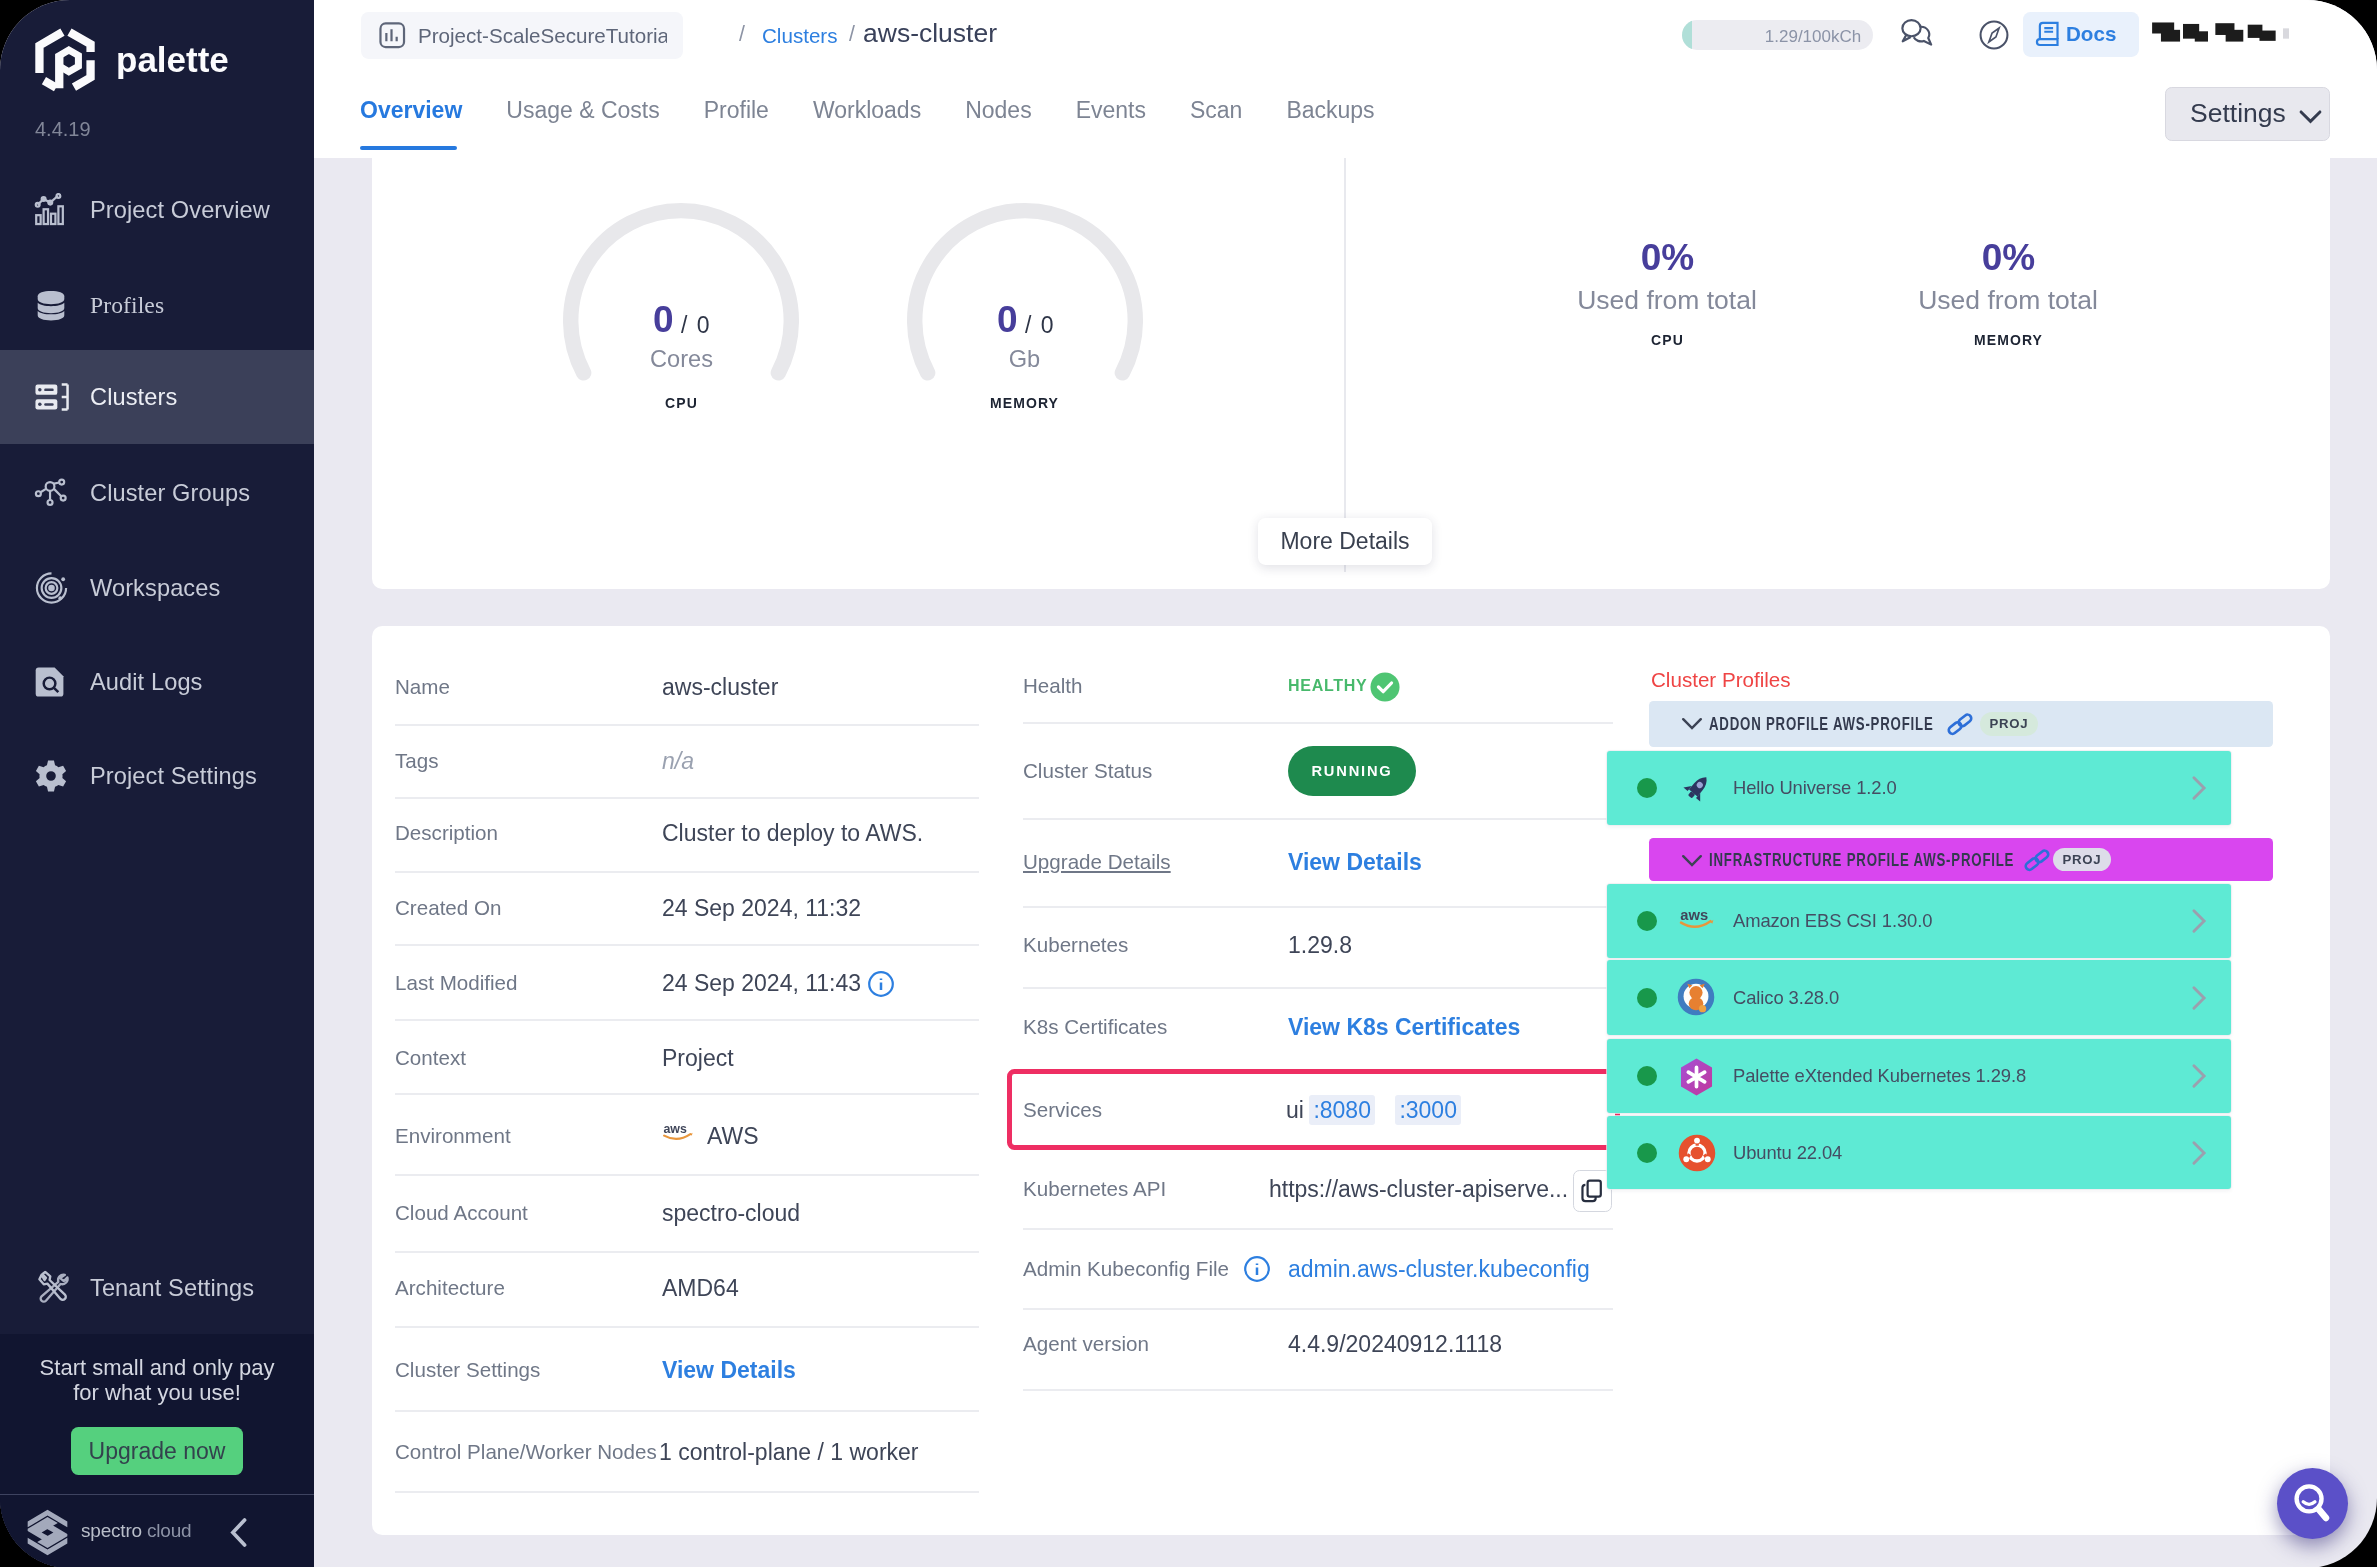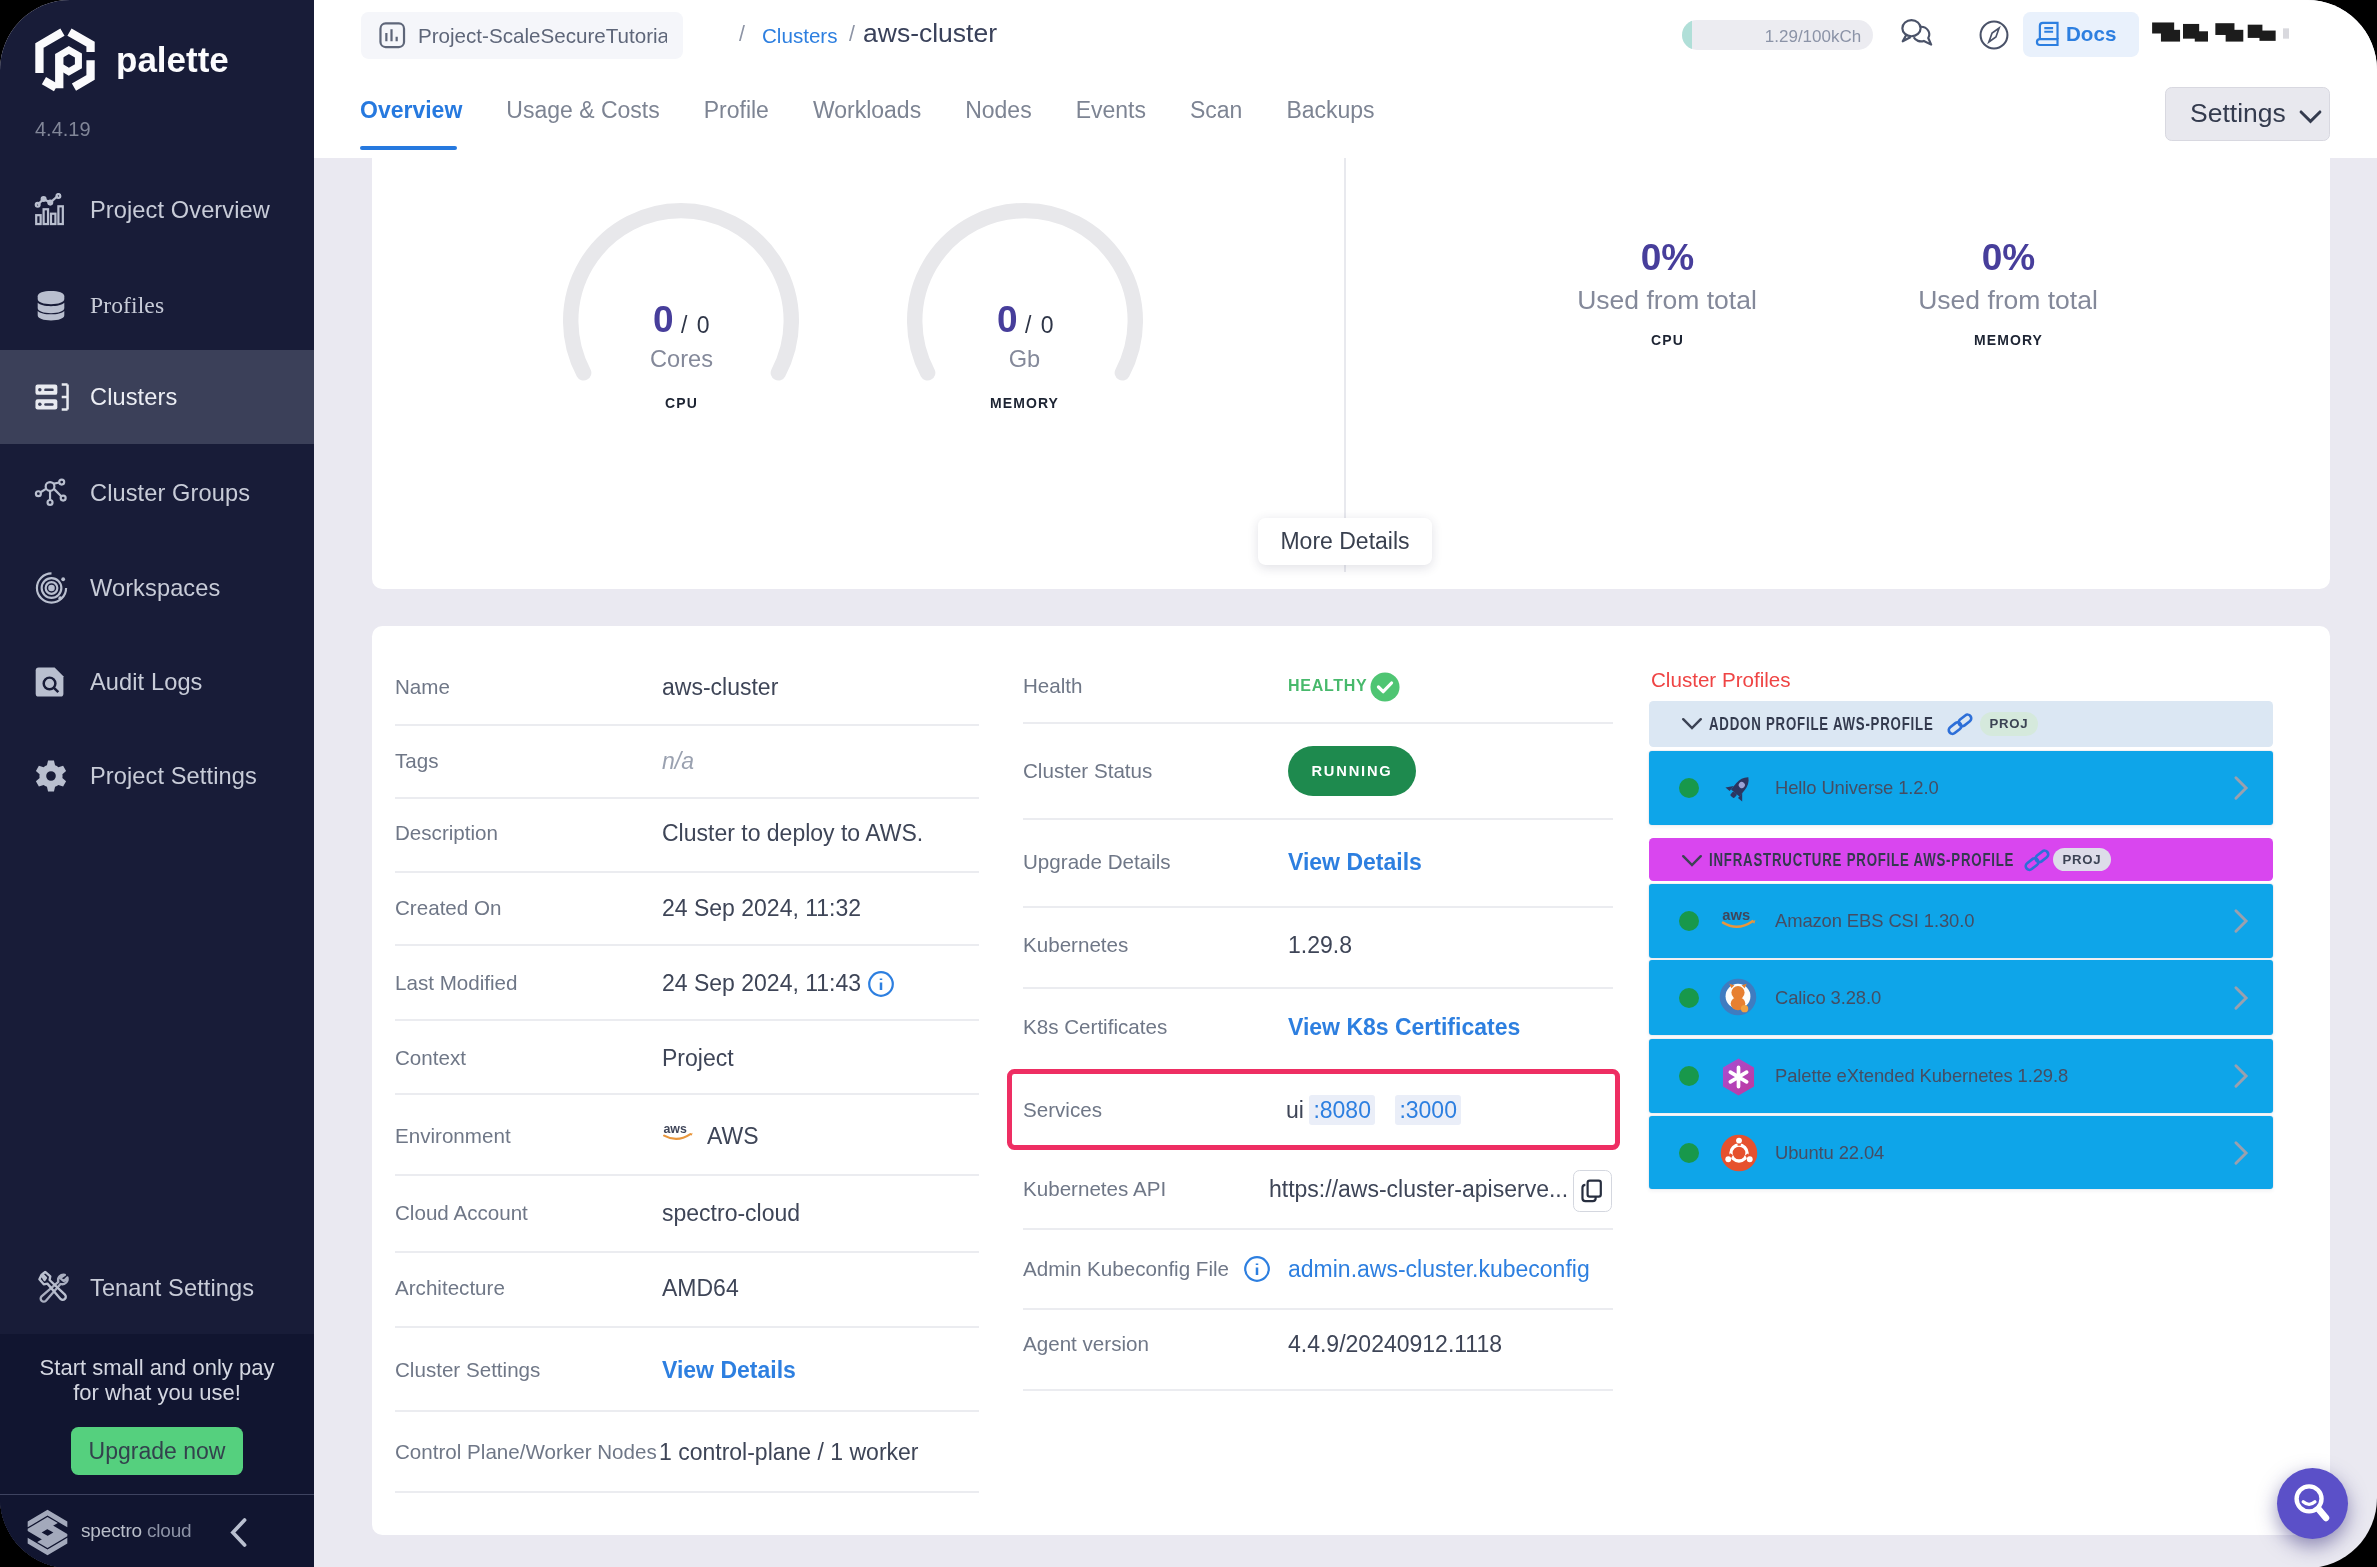--- a/index.html
+++ b/index.html
@@ -50,21 +50,21 @@
 .vlink { position:absolute; font-size:23px; color:#2d7fe0; font-weight:700; transform:translateY(-50%); white-space:nowrap; }
 .hl { position:absolute; height:1.5px; background:#ebecf0; }
 .run-pill { position:absolute; left:916px; top:120px; width:128px; height:50px; background:#1e8a4e; border-radius:25px; color:#fff; font-size:14.7px; font-weight:700; letter-spacing:1.8px; text-align:center; line-height:50px; }
 .healthy { position:absolute; left:916px; top:60px; transform:translateY(-50%); font-size:16px; font-weight:700; color:#48b96c; letter-spacing:0.7px; }
 .svc-box { position:absolute; left:635px; top:443px; width:613px; height:81px; border:5.2px solid #ee2e63; border-radius:7.4px; }
 .port { background:#eaeef8; color:#2d7fe0; padding:1.5px 4.4px; border-radius:2.9px; }
 .copy-btn { position:absolute; left:1201px; top:544px; width:39px; height:42px; border:1.5px solid #d4d7df; border-radius:6.6px; background:#fff; }
 .cp-title { position:absolute; left:1279px; top:54px; transform:translateY(-50%); font-size:20.6px; color:#ef4444; }
 .ph { position:absolute; left:1277px; width:624px; height:46px; border-radius:4.4px; }
 .ph-tx { position:absolute; left:60px; top:50%; transform:translateY(-50%) scaleX(0.72); transform-origin:left center; font-size:18.4px; font-weight:700; color:#333a4e; letter-spacing:1.1px; white-space:nowrap; }
-.prow { position:absolute; left:1277px; width:624px; background:#0ea5e9; box-shadow:0 0 0 0.7px #ededf1, 0 1.5px 4.4px rgba(30,35,70,.06); border-radius:2.9px; }
+.prow { position:absolute; left:1235px; width:624px; background:#5eead4; box-shadow:0 0 0 0.7px #ededf1, 0 1.5px 4.4px rgba(30,35,70,.06); border-radius:2.9px; }
 .prow-tx { position:absolute; left:126px; top:50%; transform:translateY(-50%); font-size:18.4px; letter-spacing:-0.1px; color:#454d63; white-space:nowrap; }
 .gdot { position:absolute; left:30px; top:50%; transform:translateY(-50%); width:20px; height:20px; border-radius:50%; background:#18984b; }
 .chev { position:absolute; right:23.6px; top:50%; transform:translateY(-50%); }
 .proj { display:inline-block; font-size:13.2px; font-weight:700; color:#3c4354; letter-spacing:0.7px; padding:4.4px 9.6px; border-radius:12.5px; }
 .fab { position:absolute; left:2277px; top:1468px; width:71px; height:71px; border-radius:50%; background:#5b50c8; box-shadow:0 7.4px 19px rgba(50,42,120,.5); }
 </style>
 </head>
 <body>
 <div class="app">
 <div class="header">
@@ -204,21 +204,21 @@
   <div class="hl" style="left:23px;top:865px;width:584px;"></div>
 
   <div class="lab" style="left:651px;top:60px;">Health</div>
   <div class="healthy">HEALTHY</div>
   <svg style="position:absolute;left:997px;top:45px;" width="32" height="32" viewBox="0 0 44 44">
         <circle cx="22" cy="22" r="20" fill="#4fc573"></circle>
         <path d="M13 22 L19.5 28.5 L31 16.5" stroke="#fff" stroke-width="4.4" fill="none" stroke-linecap="round" stroke-linejoin="round"></path>
       </svg>
   <div class="lab" style="left:651px;top:145px;">Cluster Status</div>
   <div class="run-pill">RUNNING</div>
-  <div class="lab" style="left:651px;top:236px;">Upgrade Details</div>
+  <div class="lab" style="left:651px;top:236px;text-decoration:underline;">Upgrade Details</div>
       <div class="vlink" style="left:916px;top:236px;">View Details</div>
   <div class="lab" style="left:651px;top:319px;">Kubernetes</div>
       <div class="val" style="left:916px;top:319px;">1.29.8</div>
   <div class="lab" style="left:651px;top:401px;">K8s Certificates</div>
       <div class="vlink" style="left:916px;top:401px;">View K8s Certificates</div>
   <div class="lab" style="left:651px;top:484px;">Services</div>
   <div class="val" style="left:914px;top:484px;">ui</div>
   <div class="val port" style="left:937px;top:484px;transform:translateY(-50%);">:8080</div>
   <div class="val port" style="left:1023px;top:484px;transform:translateY(-50%);">:3000</div>
   <div class="svc-box"></div>

